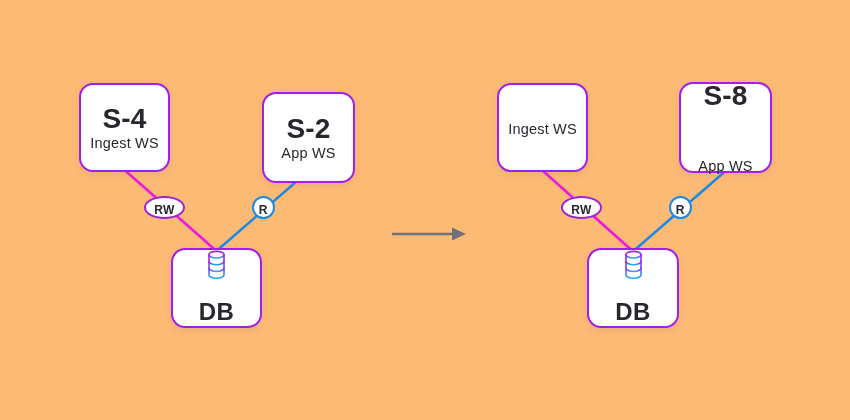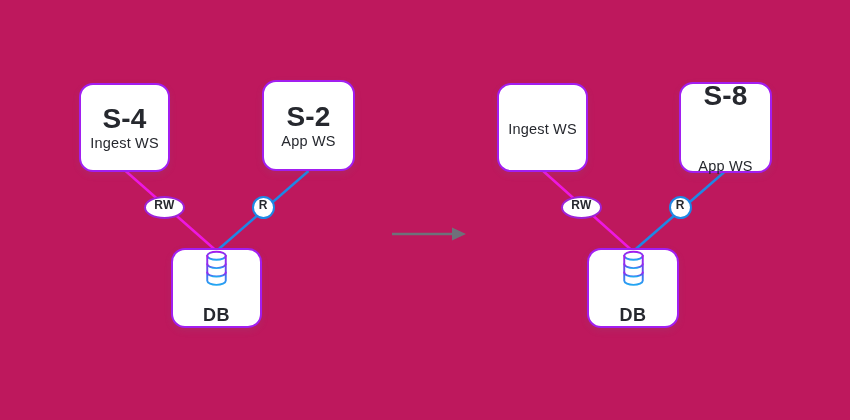--- a/index.html
+++ b/index.html
@@ -6,21 +6,21 @@
   html, body { width: 850px; height: 420px; }
   body {
     font-family: "Liberation Sans", "DejaVu Sans", sans-serif;
     background: #f7f7f8;
     overflow: hidden;
   }
   .canvas {
     position: relative;
     width: 850px;
     height: 420px;
-    background: #be185d;
+    background: #fdba74;
   }
   svg.wires {
     position: absolute;
     left: 0; top: 0;
     width: 850px; height: 420px;
     z-index: 1;
   }
   .node {
     position: absolute;
     background: #ffffff;
@@ -42,42 +42,42 @@
   }
   .node .subtitle {
     margin-top: 2px;
     font-size: 14.5px;
     font-weight: 400;
     color: #26282e;
     letter-spacing: 0.2px;
   }
   
   .pos-b-ingest { left: 79px;  top: 83px; width: 91px; height: 89px; }
-  .pos-b-app    { left: 262px; top: 80px; width: 93px; height: 91px; }
+  .pos-b-app    { left: 262px; top: 92px; width: 93px; height: 91px; }
   .pos-b-db     { left: 171px; top: 248px; width: 91px; height: 80px; }
   
   .pos-a-ingest { left: 497px; top: 83px; width: 91px; height: 89px; }
   .pos-a-app    { left: 679px; top: 82px; width: 93px; height: 91px; gap: 46px; }
   .pos-a-db     { left: 587px; top: 248px; width: 92px; height: 80px; }
 
   .db-node .db-label {
     margin-top: 18px;
-    font-size: 18px;
+    font-size: 24px;
     font-weight: 600;
     color: #26282e;
     letter-spacing: 0.4px;
   }
   .db-icon { display: block; }
 
   .badge {
     position: absolute;
     background: #ffffff;
     z-index: 3;
     display: flex;
-    align-items: flex-start;
+    align-items: flex-end;
     justify-content: center;
     font-weight: 700;
     color: #26282e;
   }
   .badge.rw {
     width: 41px; height: 23px;
     border: 2.5px solid #9d22d8;
     border-radius: 50%;
     font-size: 12px;
     letter-spacing: 0.3px;

